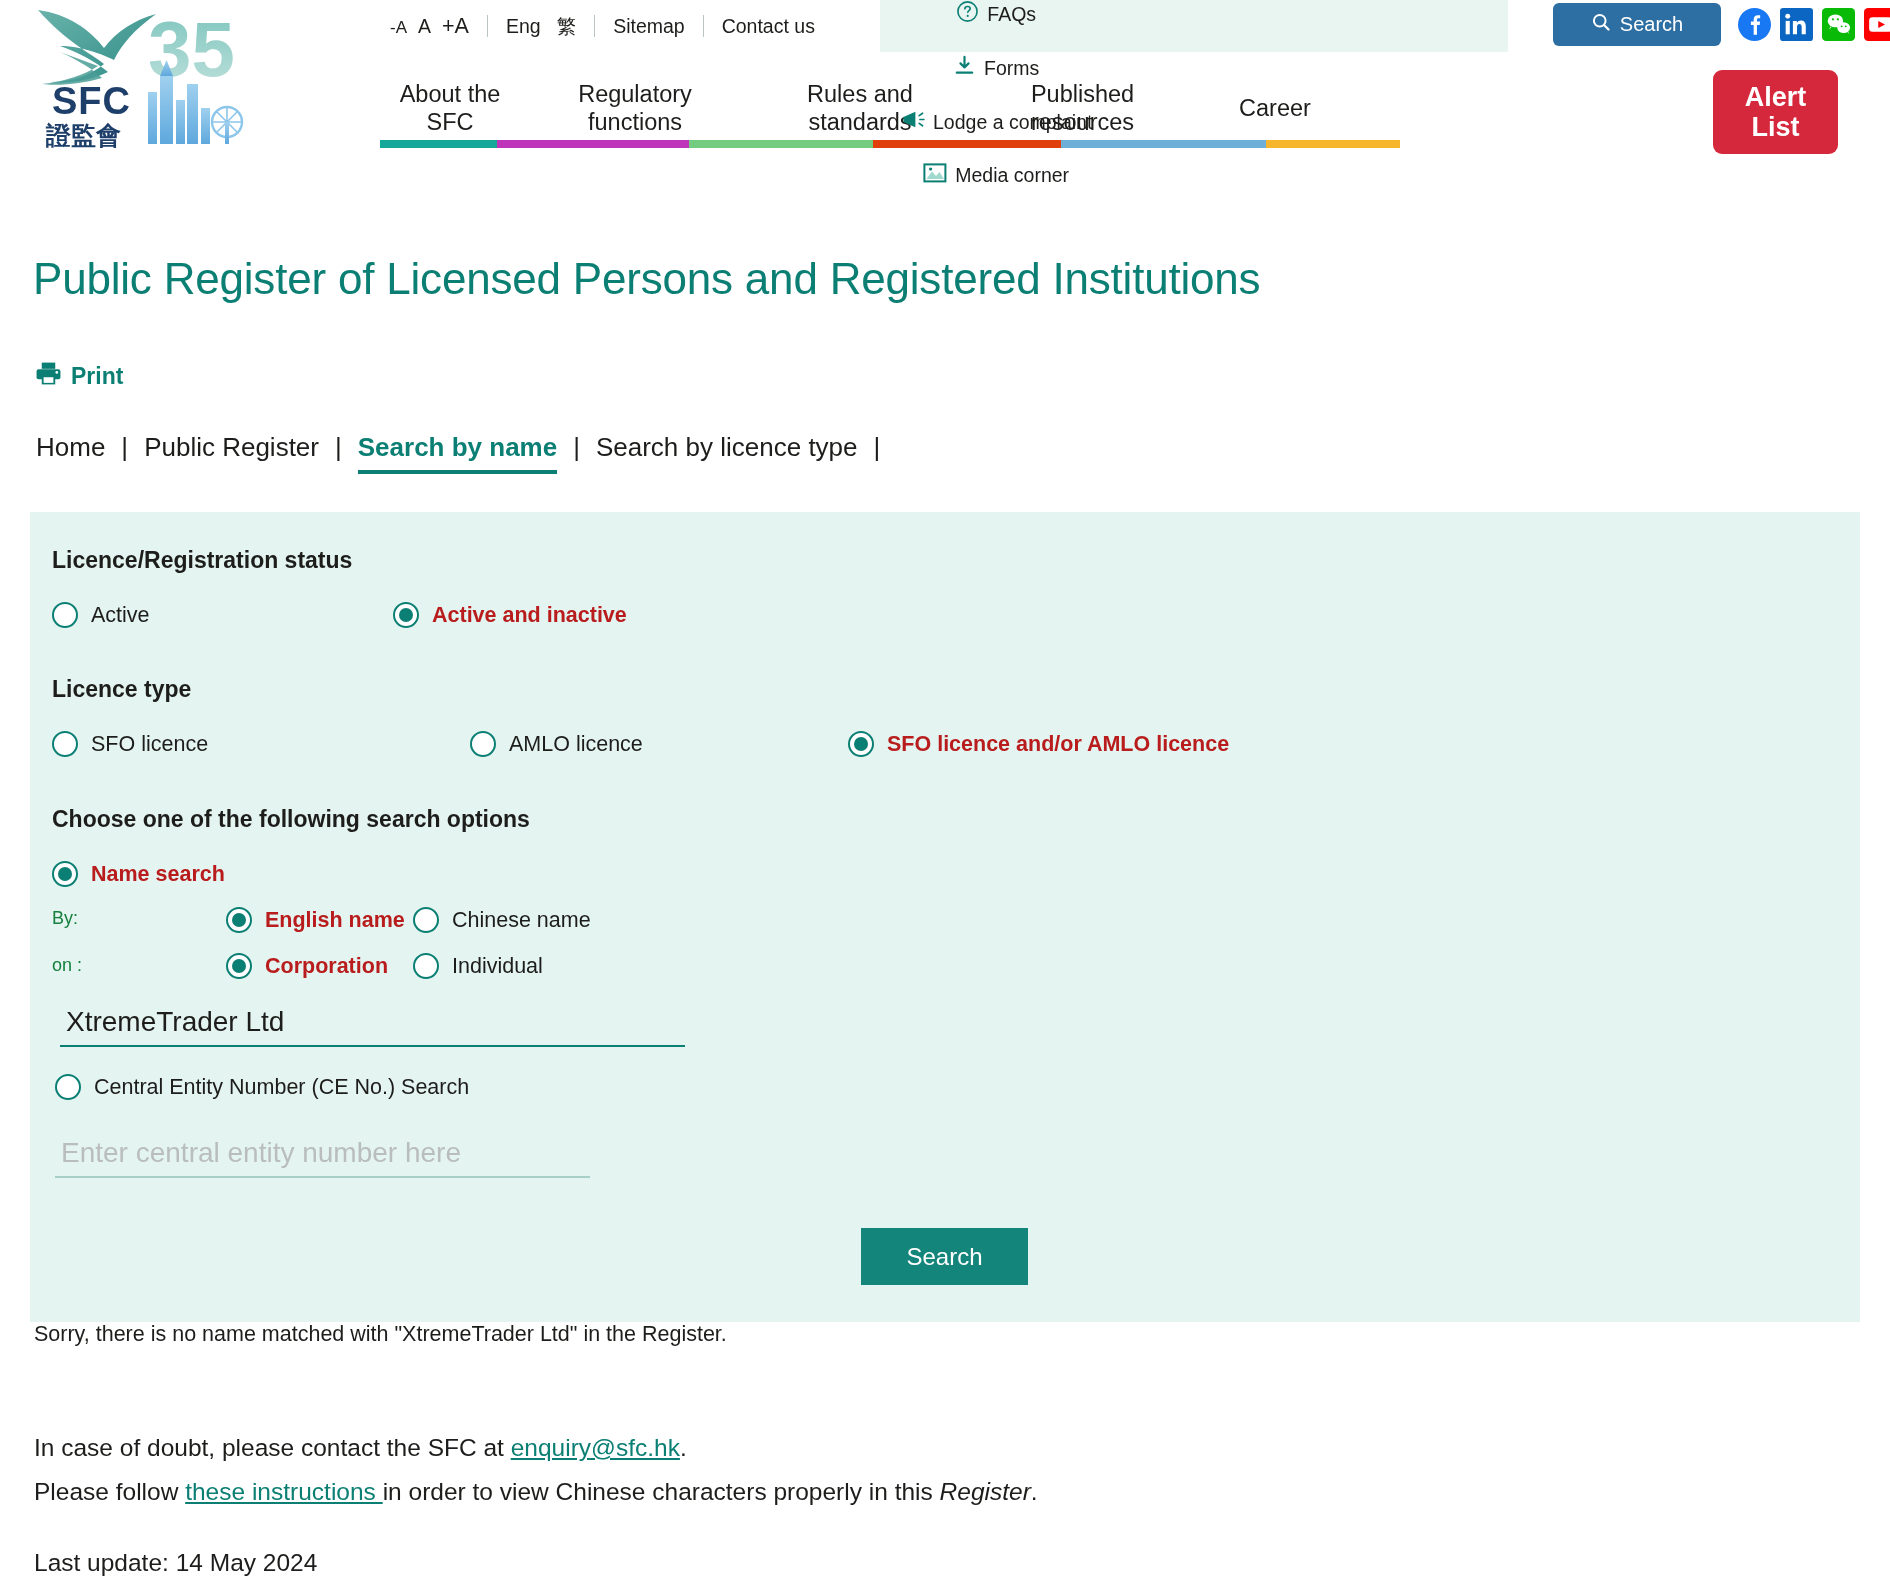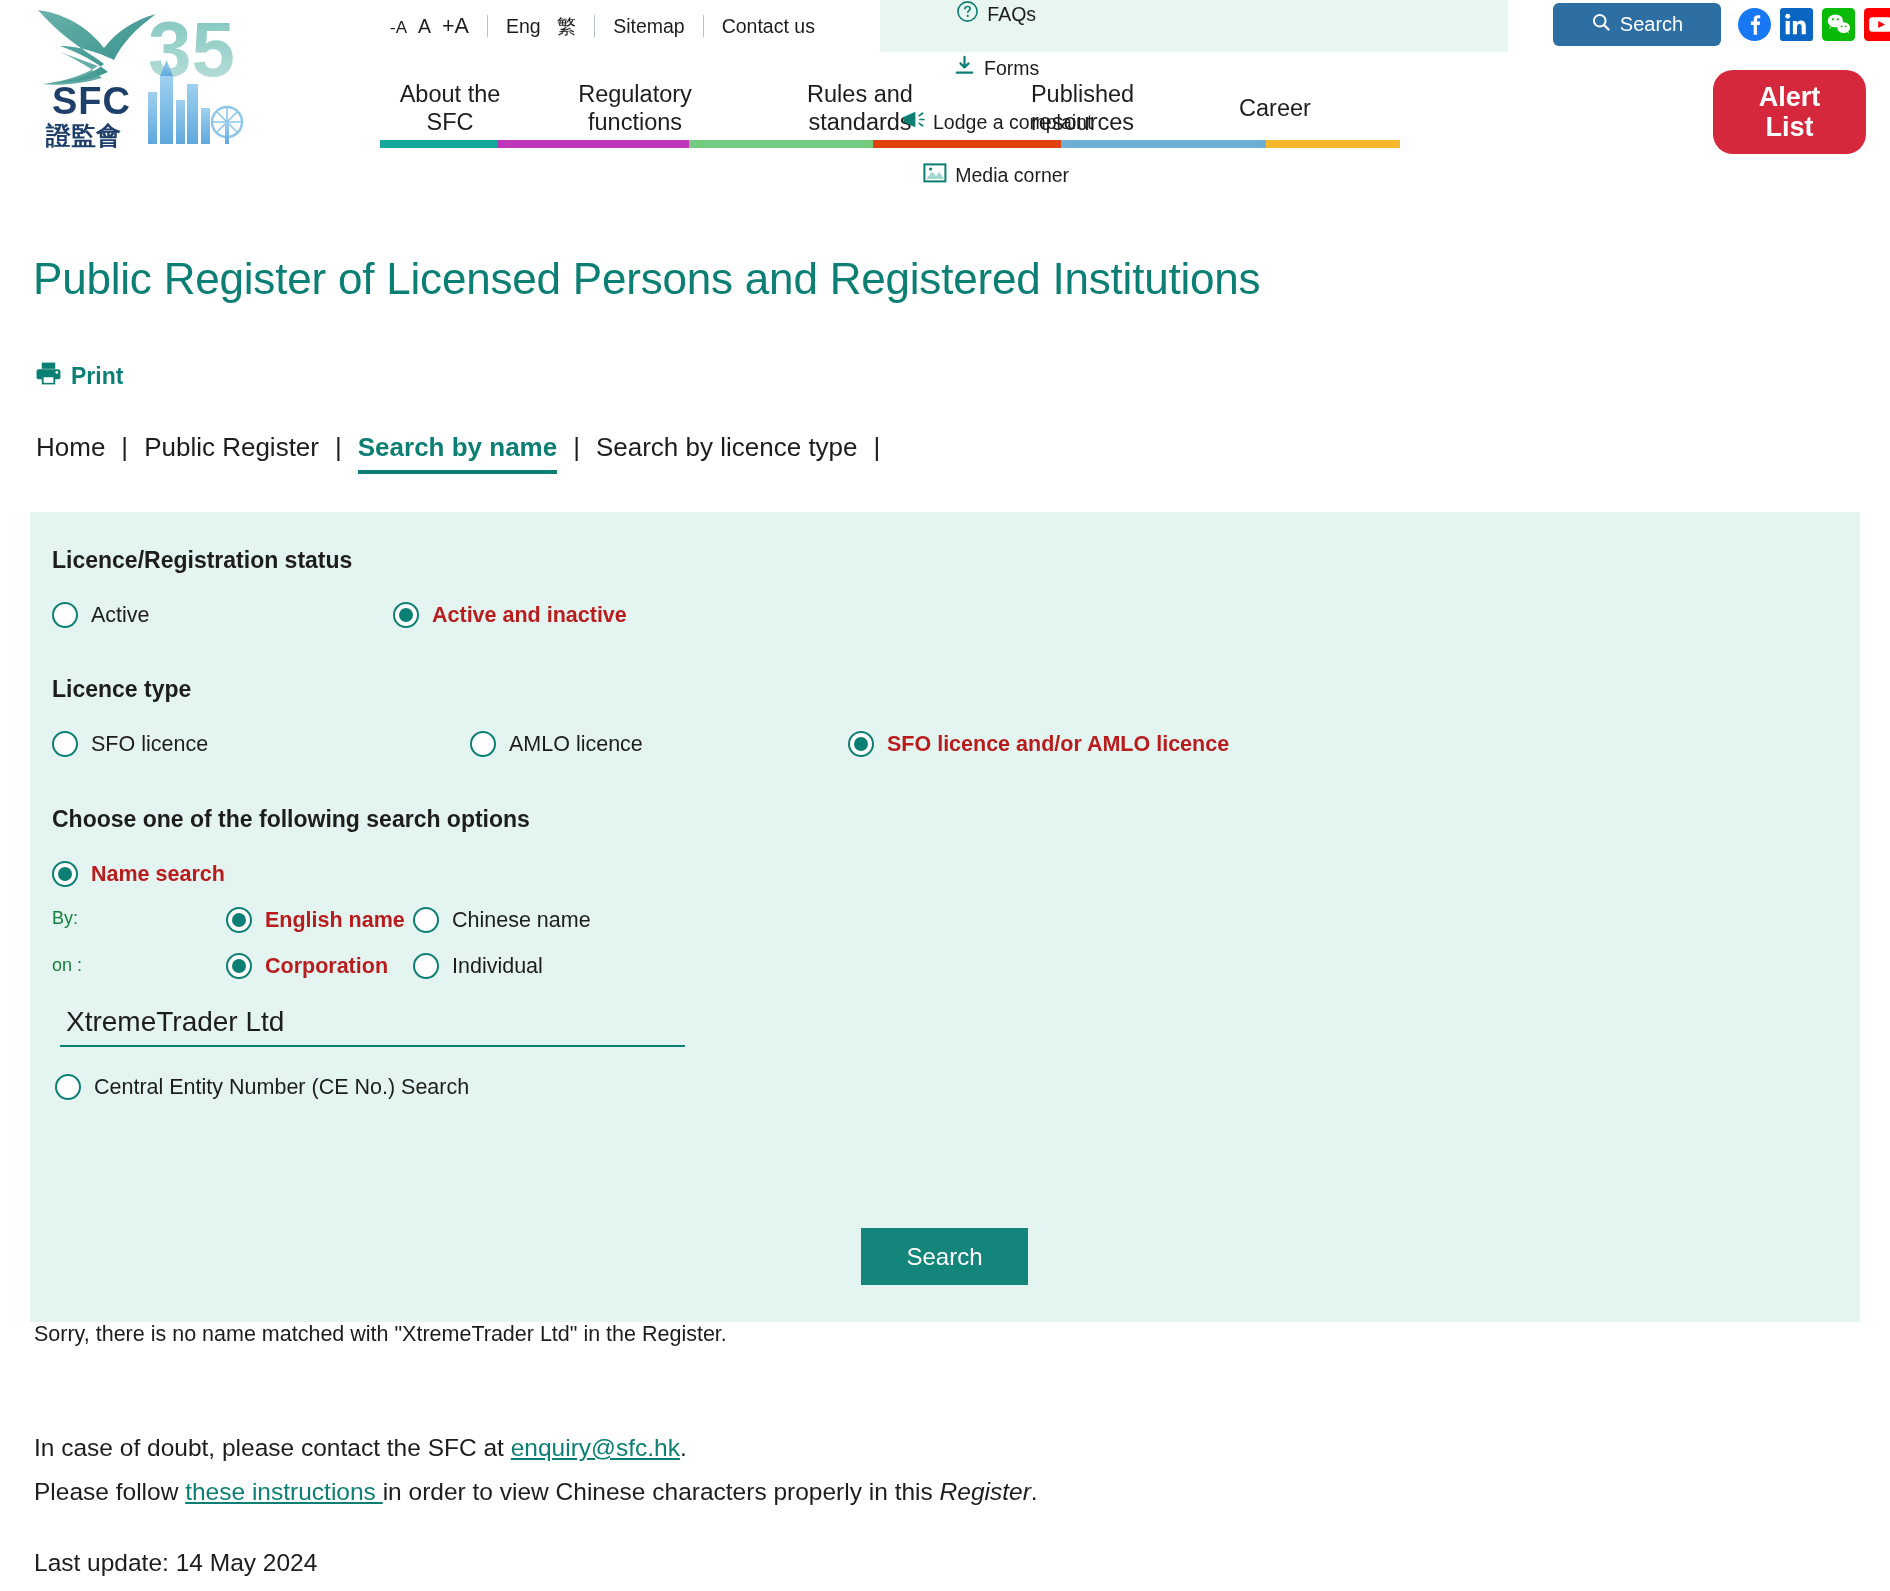--- a/index.html
+++ b/index.html
@@ -63,21 +63,21 @@
   .navitem {
     display: flex; align-items: center; justify-content: center; text-align: center;
     font-size: 23.5px; line-height: 1.18; color: #1d1d1b; text-decoration: none;
     padding: 0 6px;
   }
   .navbar-colors { display: flex; height: 8px; }
   .navseg { height: 8px; }
 
   .alert-btn {
     position: absolute; left: 1713px; top: 70px;
-    width: 153px; height: 84px; border-radius: 20px;
+    width: 125px; height: 84px; border-radius: 9px;
     background: #d6283c; color: #fff; border: 0; cursor: pointer;
     display: flex; flex-direction: column; align-items: center; justify-content: center;
     font-size: 27px; font-weight: bold; line-height: 1.12;
     font-family: "Liberation Sans", sans-serif;
   }
 
   
   .page-title {
     position: absolute; left: 33px; top: 254px;
     font-size: 44px; color: #0b7f73; font-weight: normal; margin: 0;
@@ -418,20 +418,21 @@
       <span class="rlabel">Individual</span>
     </div>
 
     <input class="uline-input" style="left: 30px; top: 492px; width: 625px;" value="XtremeTrader Ltd" placeholder="">
 
     <div class="radio" style="left:25px; top:562px;">
       <span class="dot"></span>
       <span class="rlabel">Central Entity Number (CE No.) Search</span>
     </div>
 
+    <input class="uline-input muted" style="left: 25px; top: 623px; width: 535px;" placeholder="Enter central entity number here">
 
   </div>
 </div>
 
 <button class="do-search">Search</button>
 
 <div class="result-msg">Sorry, there is no name matched with "XtremeTrader Ltd" in the Register.</div>
 
 <div class="foot1">
   <span>In case of doubt, please contact the SFC at </span><a class="tlink">enquiry@sfc.hk</a><span>.</span>

